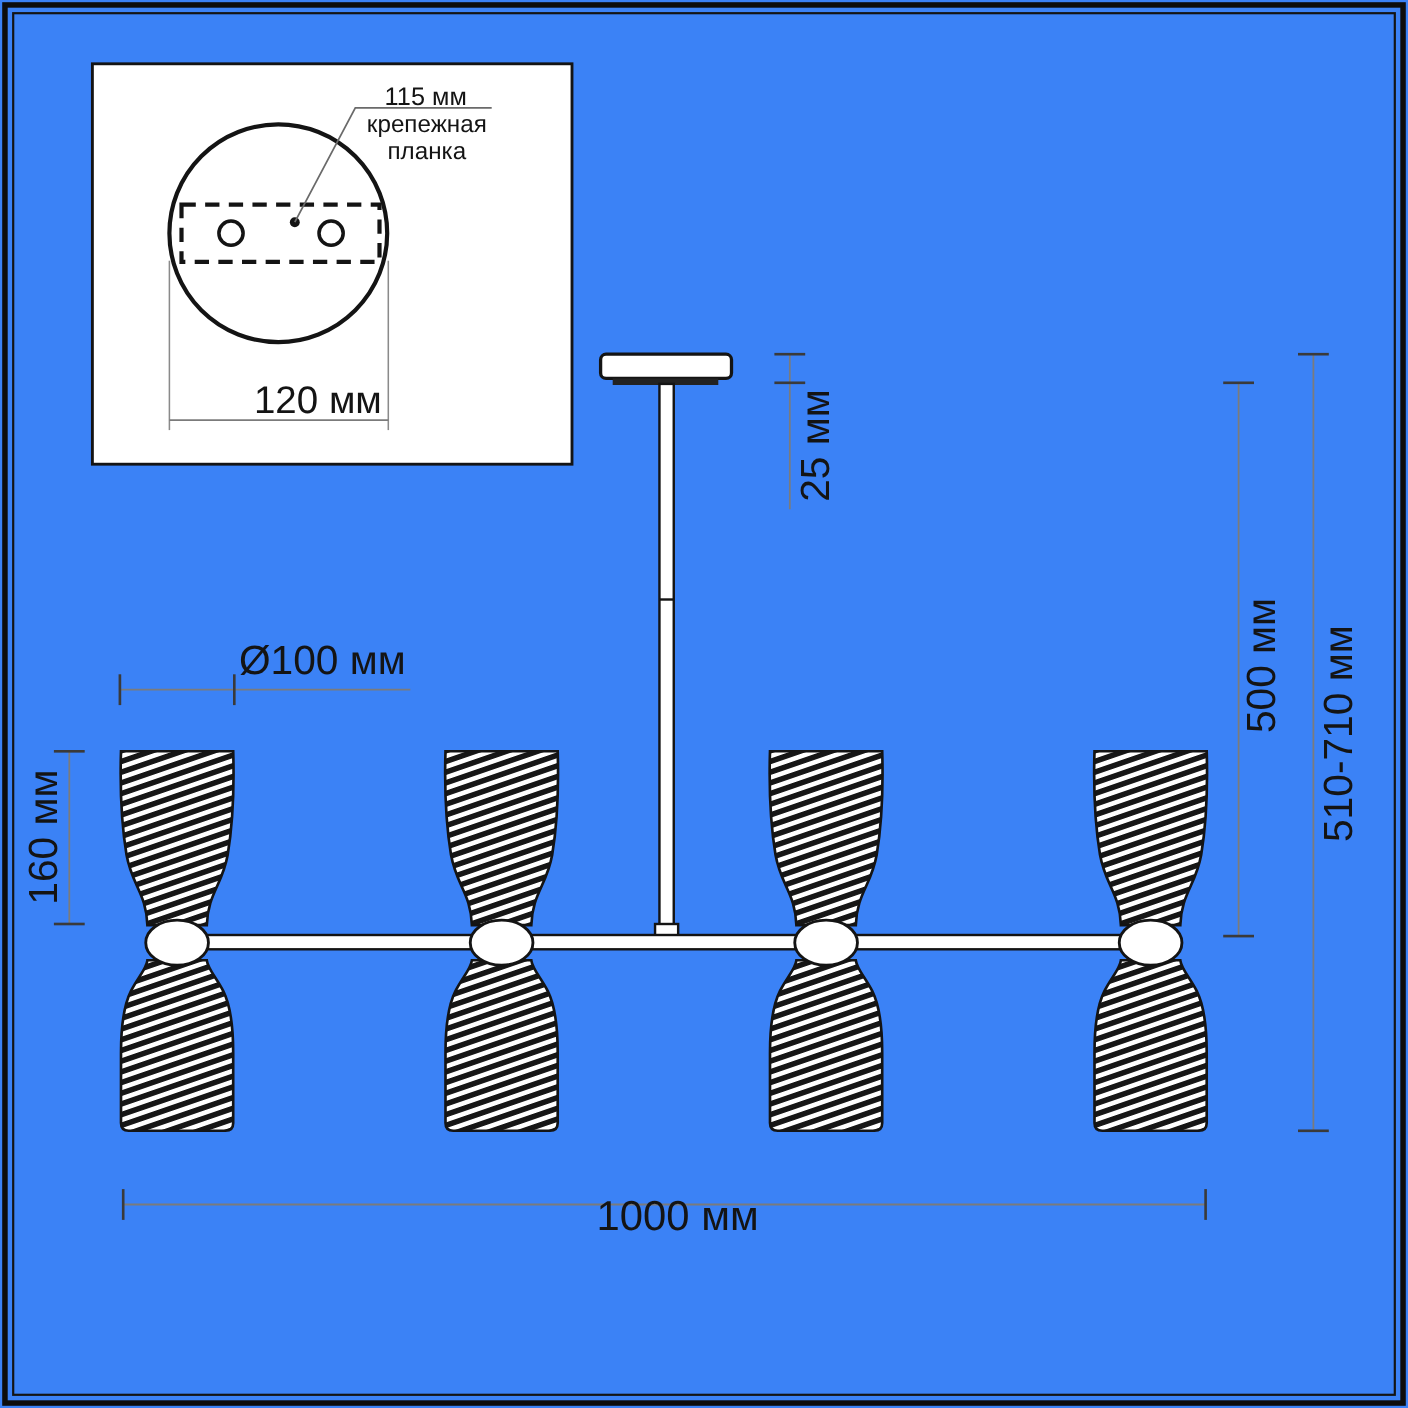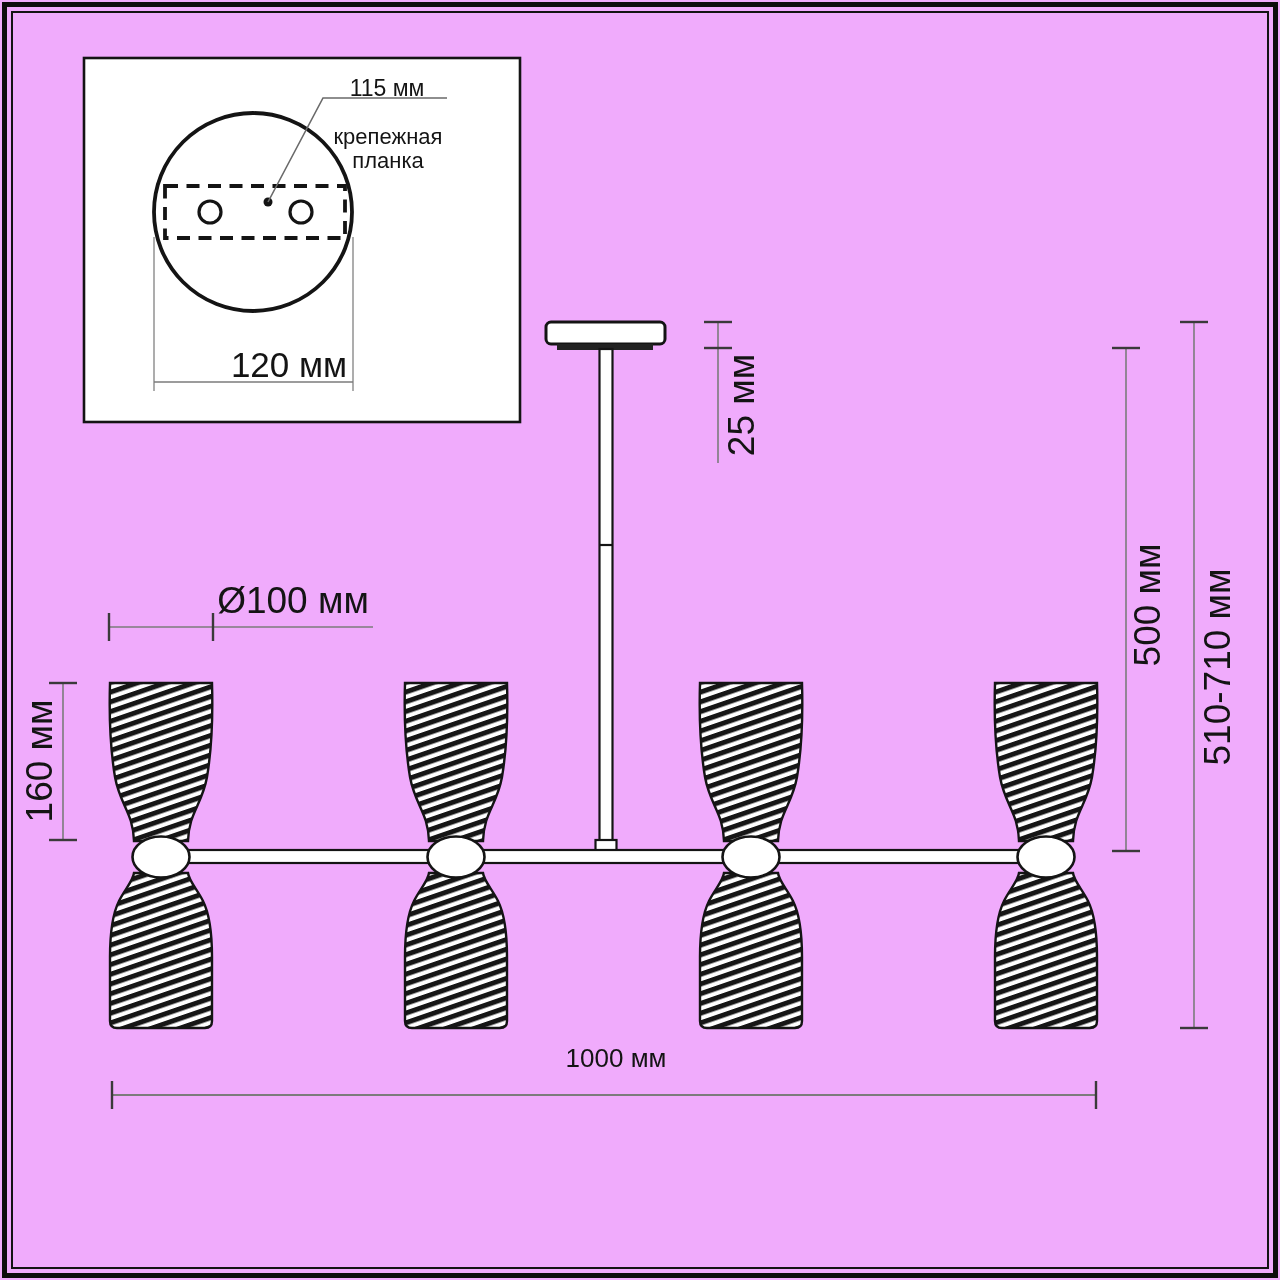--- a/index.html
+++ b/index.html
@@ -8,21 +8,21 @@
     background: #ffffff;
     width: 1280px;
     height: 1280px;
     overflow: hidden;
     font-family: "Liberation Sans", "DejaVu Sans", sans-serif;
   }
   #stage {
     position: relative;
     width: 1280px;
     height: 1280px;
-    background: #f0abfc;
+    background: #3b82f6;
   }
   .frame-outer {
     position: absolute;
     inset: 2px;
     border: 5px solid #0d0d0d;
     pointer-events: none;
   }
   .frame-inner {
     position: absolute;
     inset: 11px;
@@ -159,31 +159,31 @@
       <g>
         <line x1="112" y1="1095" x2="1096" y2="1095" stroke="#7b7b7b" stroke-width="1.8"></line>
         <line x1="112" y1="1081" x2="112" y2="1109" stroke="#3a3a3a" stroke-width="2.4"></line>
         <line x1="1096" y1="1081" x2="1096" y2="1109" stroke="#3a3a3a" stroke-width="2.4"></line>
       </g>
     </g>
   </svg>
 
   <div class="lbl small" style="left:387px; top:88px; font-size:23px;">115 мм</div>
 
-  <div class="lbl small wrap" style="left:388px; top:125px;margin-top:24px;">крепежная планка</div>
+  <div class="lbl small wrap" style="left:388px; top:125px;">крепежная планка</div>
 
   <div class="lbl" style="left:253px; top:364px; font-size:35px;margin-left:36px;">120 мм</div>
 
   <div class="lbl" style="left:293px; top:600px;">Ø100 мм</div>
 
   <div class="lbl rot" style="left:39px; top:761px;">160 мм</div>
 
   <div class="lbl rot" style="left:741px; top:405px;">25 мм</div>
 
   <div class="lbl rot" style="left:1147px; top:605px;">500 мм</div>
 
   <div class="lbl rot" style="left:1217px; top:667px;">510-710 мм</div>
 
-  <div class="lbl" style="left:616px; top:1058px; font-size:26px;">1000 мм</div>
+  <div class="lbl" style="left:616px; top:1106px; font-size:38px;">1000 мм</div>
 
   <div class="frame-inner"></div>
   <div class="frame-outer"></div>
 </div>
 
 </body></html>

